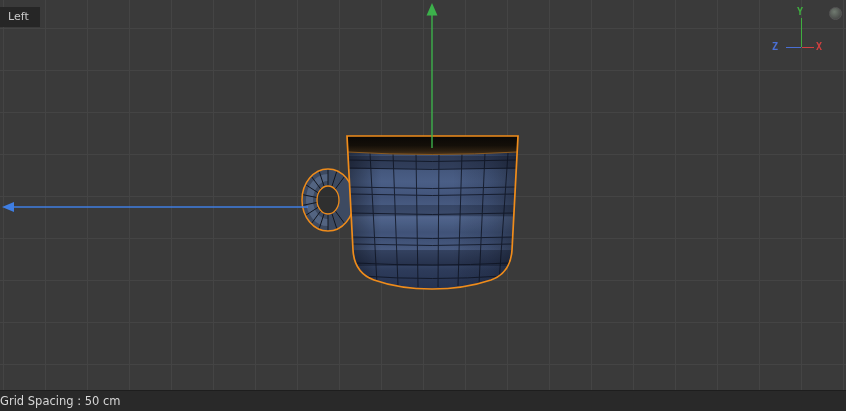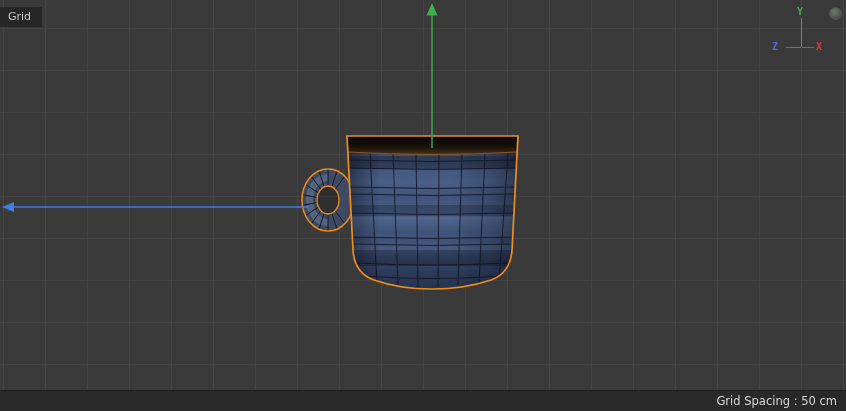--- a/index.html
+++ b/index.html
@@ -29,21 +29,21 @@
     padding:3px 11px 4px 8px;
   }
 
   .status-bar {
     position:absolute; left:0; right:0; bottom:0;
     height:21px;
     background:#292929;
     border-top:1px solid #1e1e1e;
     color:#d6d6d6;
     font-size:11.5px;
-    display:flex; align-items:center; justify-content:flex-end;
+    display:flex; align-items:center; 
     padding-right:9px;
   }
 
   .axis-gizmo {
     position:absolute; top:6px; right:20px;
     width:58px; height:52px;
     font-family:"DejaVu Sans Mono","Liberation Mono",monospace;
     font-size:10px; font-weight:bold;
   }
   .ax-label { position:absolute; }
@@ -164,21 +164,21 @@
     <g>
       <line x1="308" y1="207" x2="13" y2="207" stroke="#3f7ee2" stroke-width="1.4"></line>
       <polygon points="2,207 14,202 14,212" fill="#3f7ee2"></polygon>
     </g>
     <g>
       <line x1="432" y1="148" x2="432" y2="14" stroke="#3cb14b" stroke-width="1.4"></line>
       <polygon points="432,3 426.5,15.5 437.5,15.5" fill="#3cb14b"></polygon>
     </g>
   </svg>
 
-  <div class="view-label">Grid</div>
+  <div class="view-label">Left</div>
 
   <div class="axis-gizmo">
     <span class="ax-label ax-y-label">Y</span>
     <div class="ax-line ax-line-y"></div>
     <div class="ax-line ax-line-x"></div>
     <div class="ax-line ax-line-z"></div>
     <span class="ax-label ax-x-label">X</span>
     <span class="ax-label ax-z-label">Z</span>
   </div>
 

